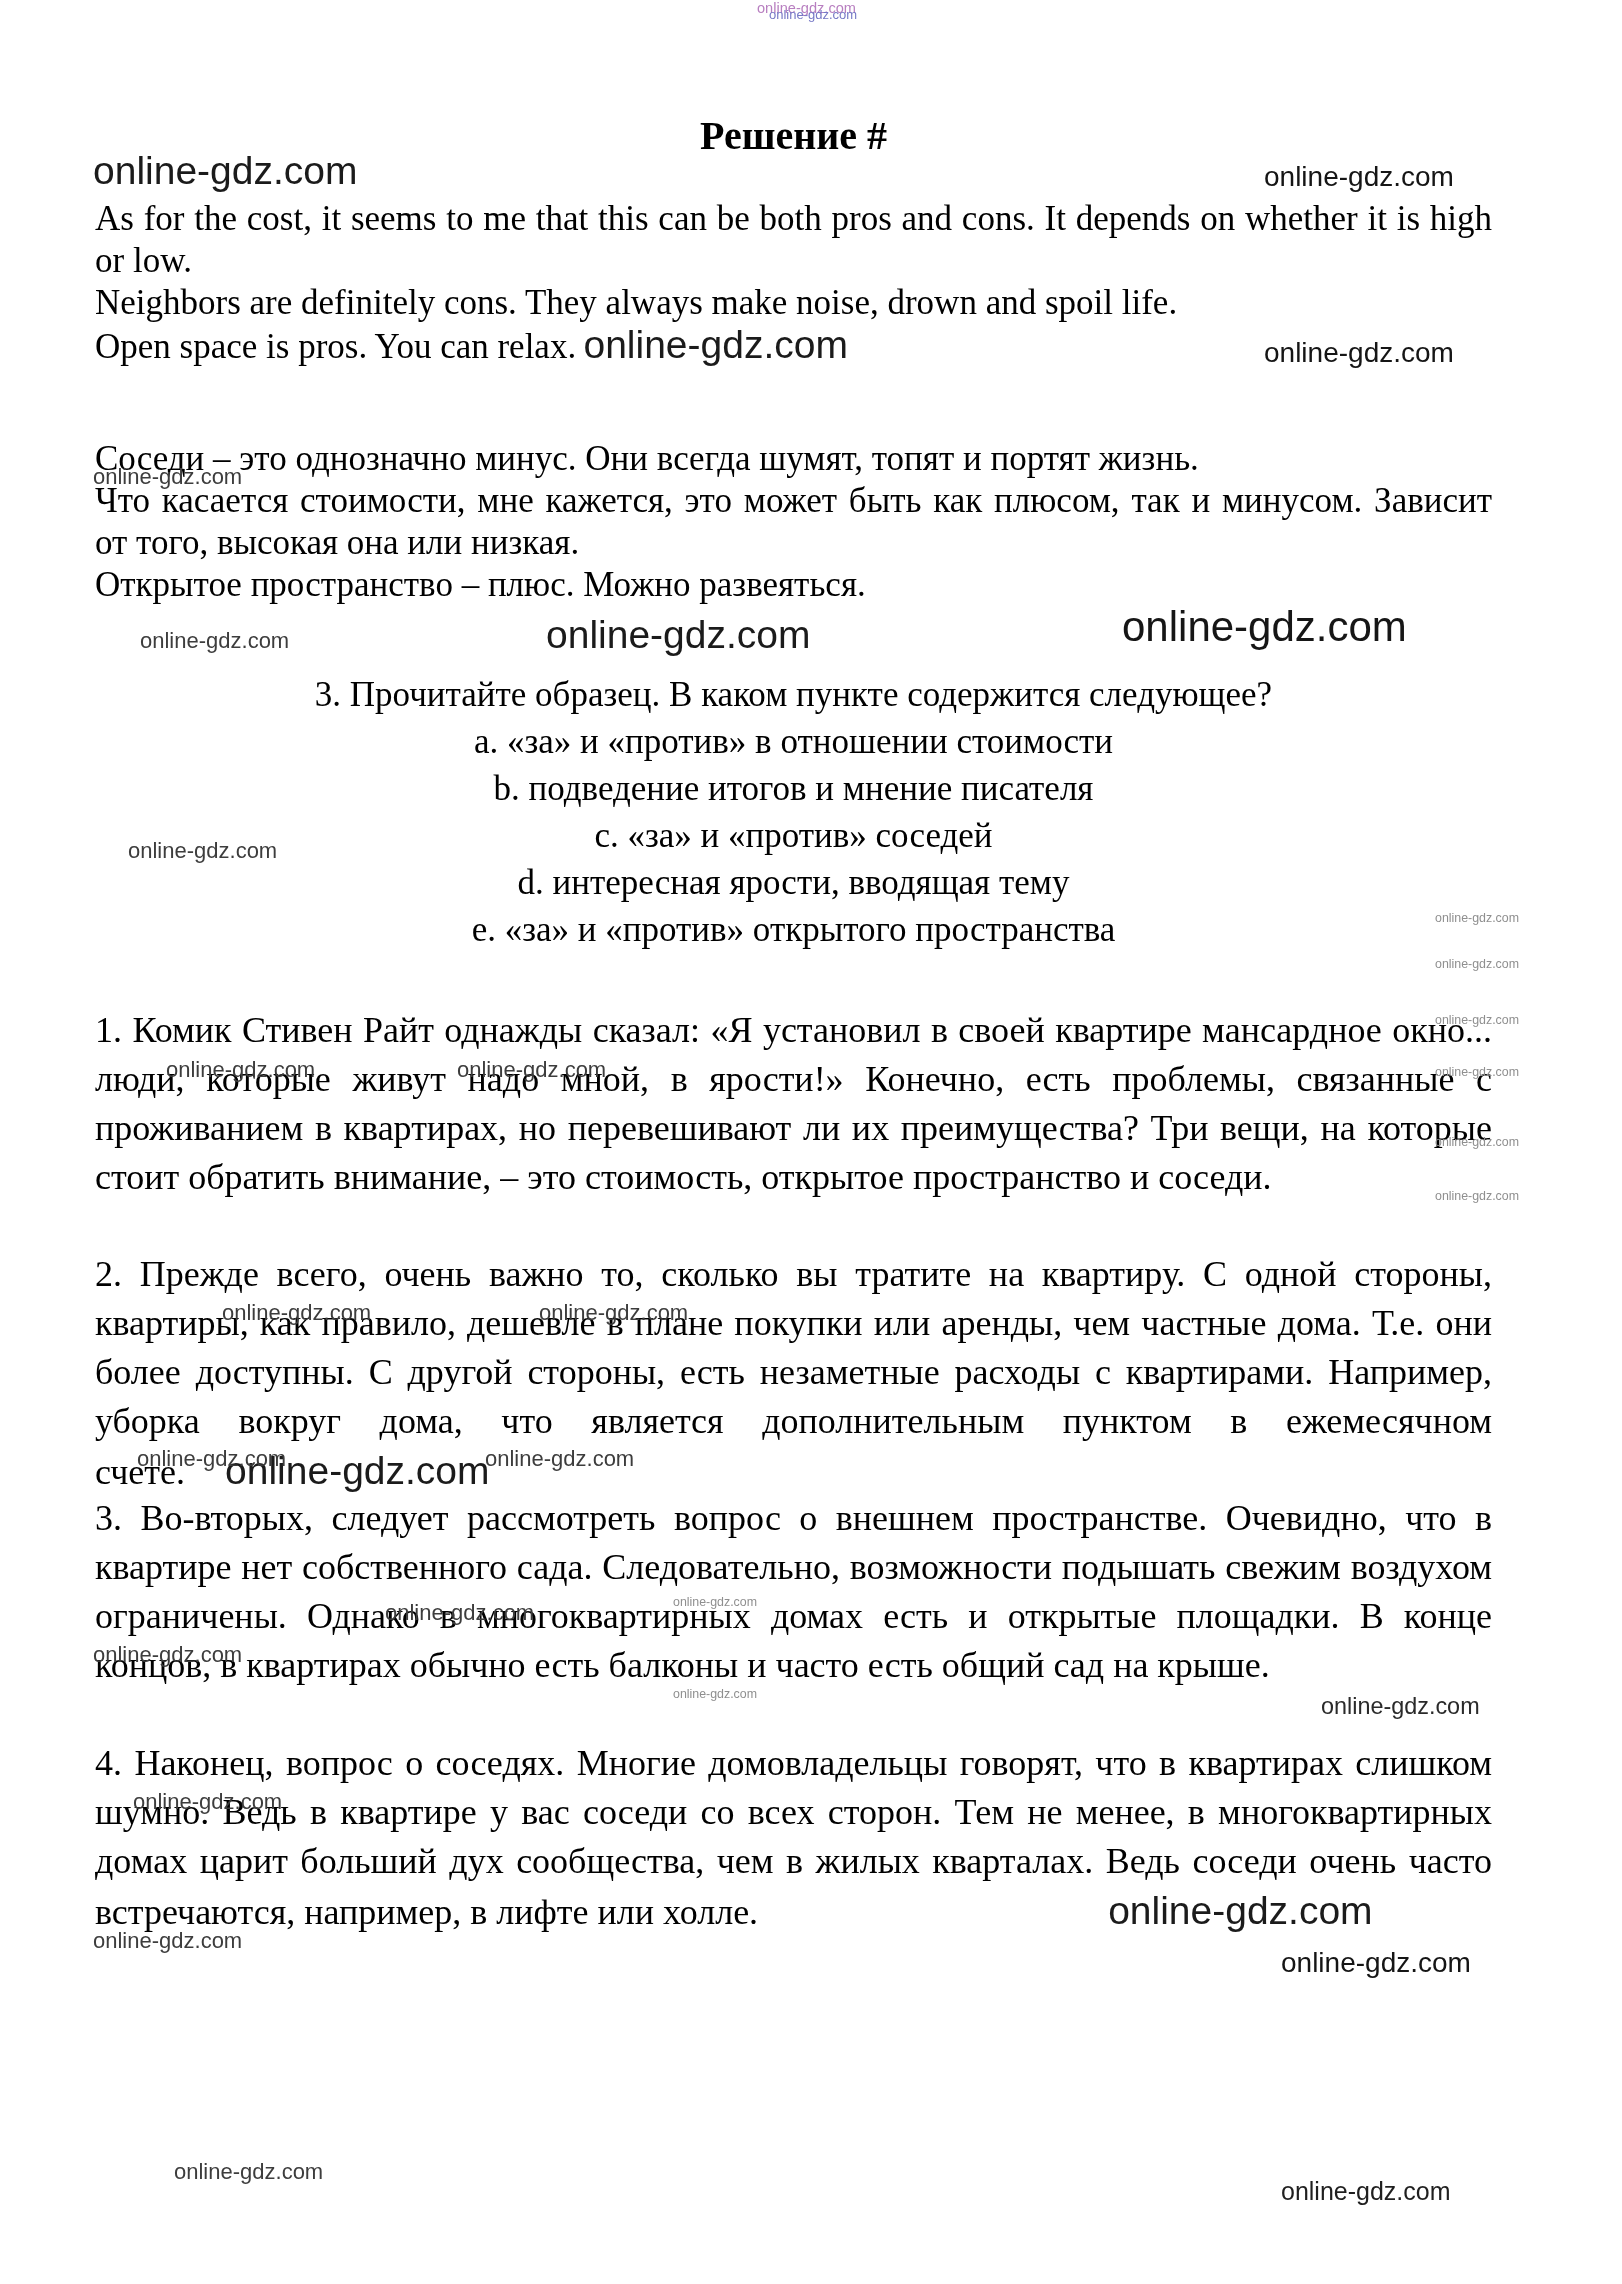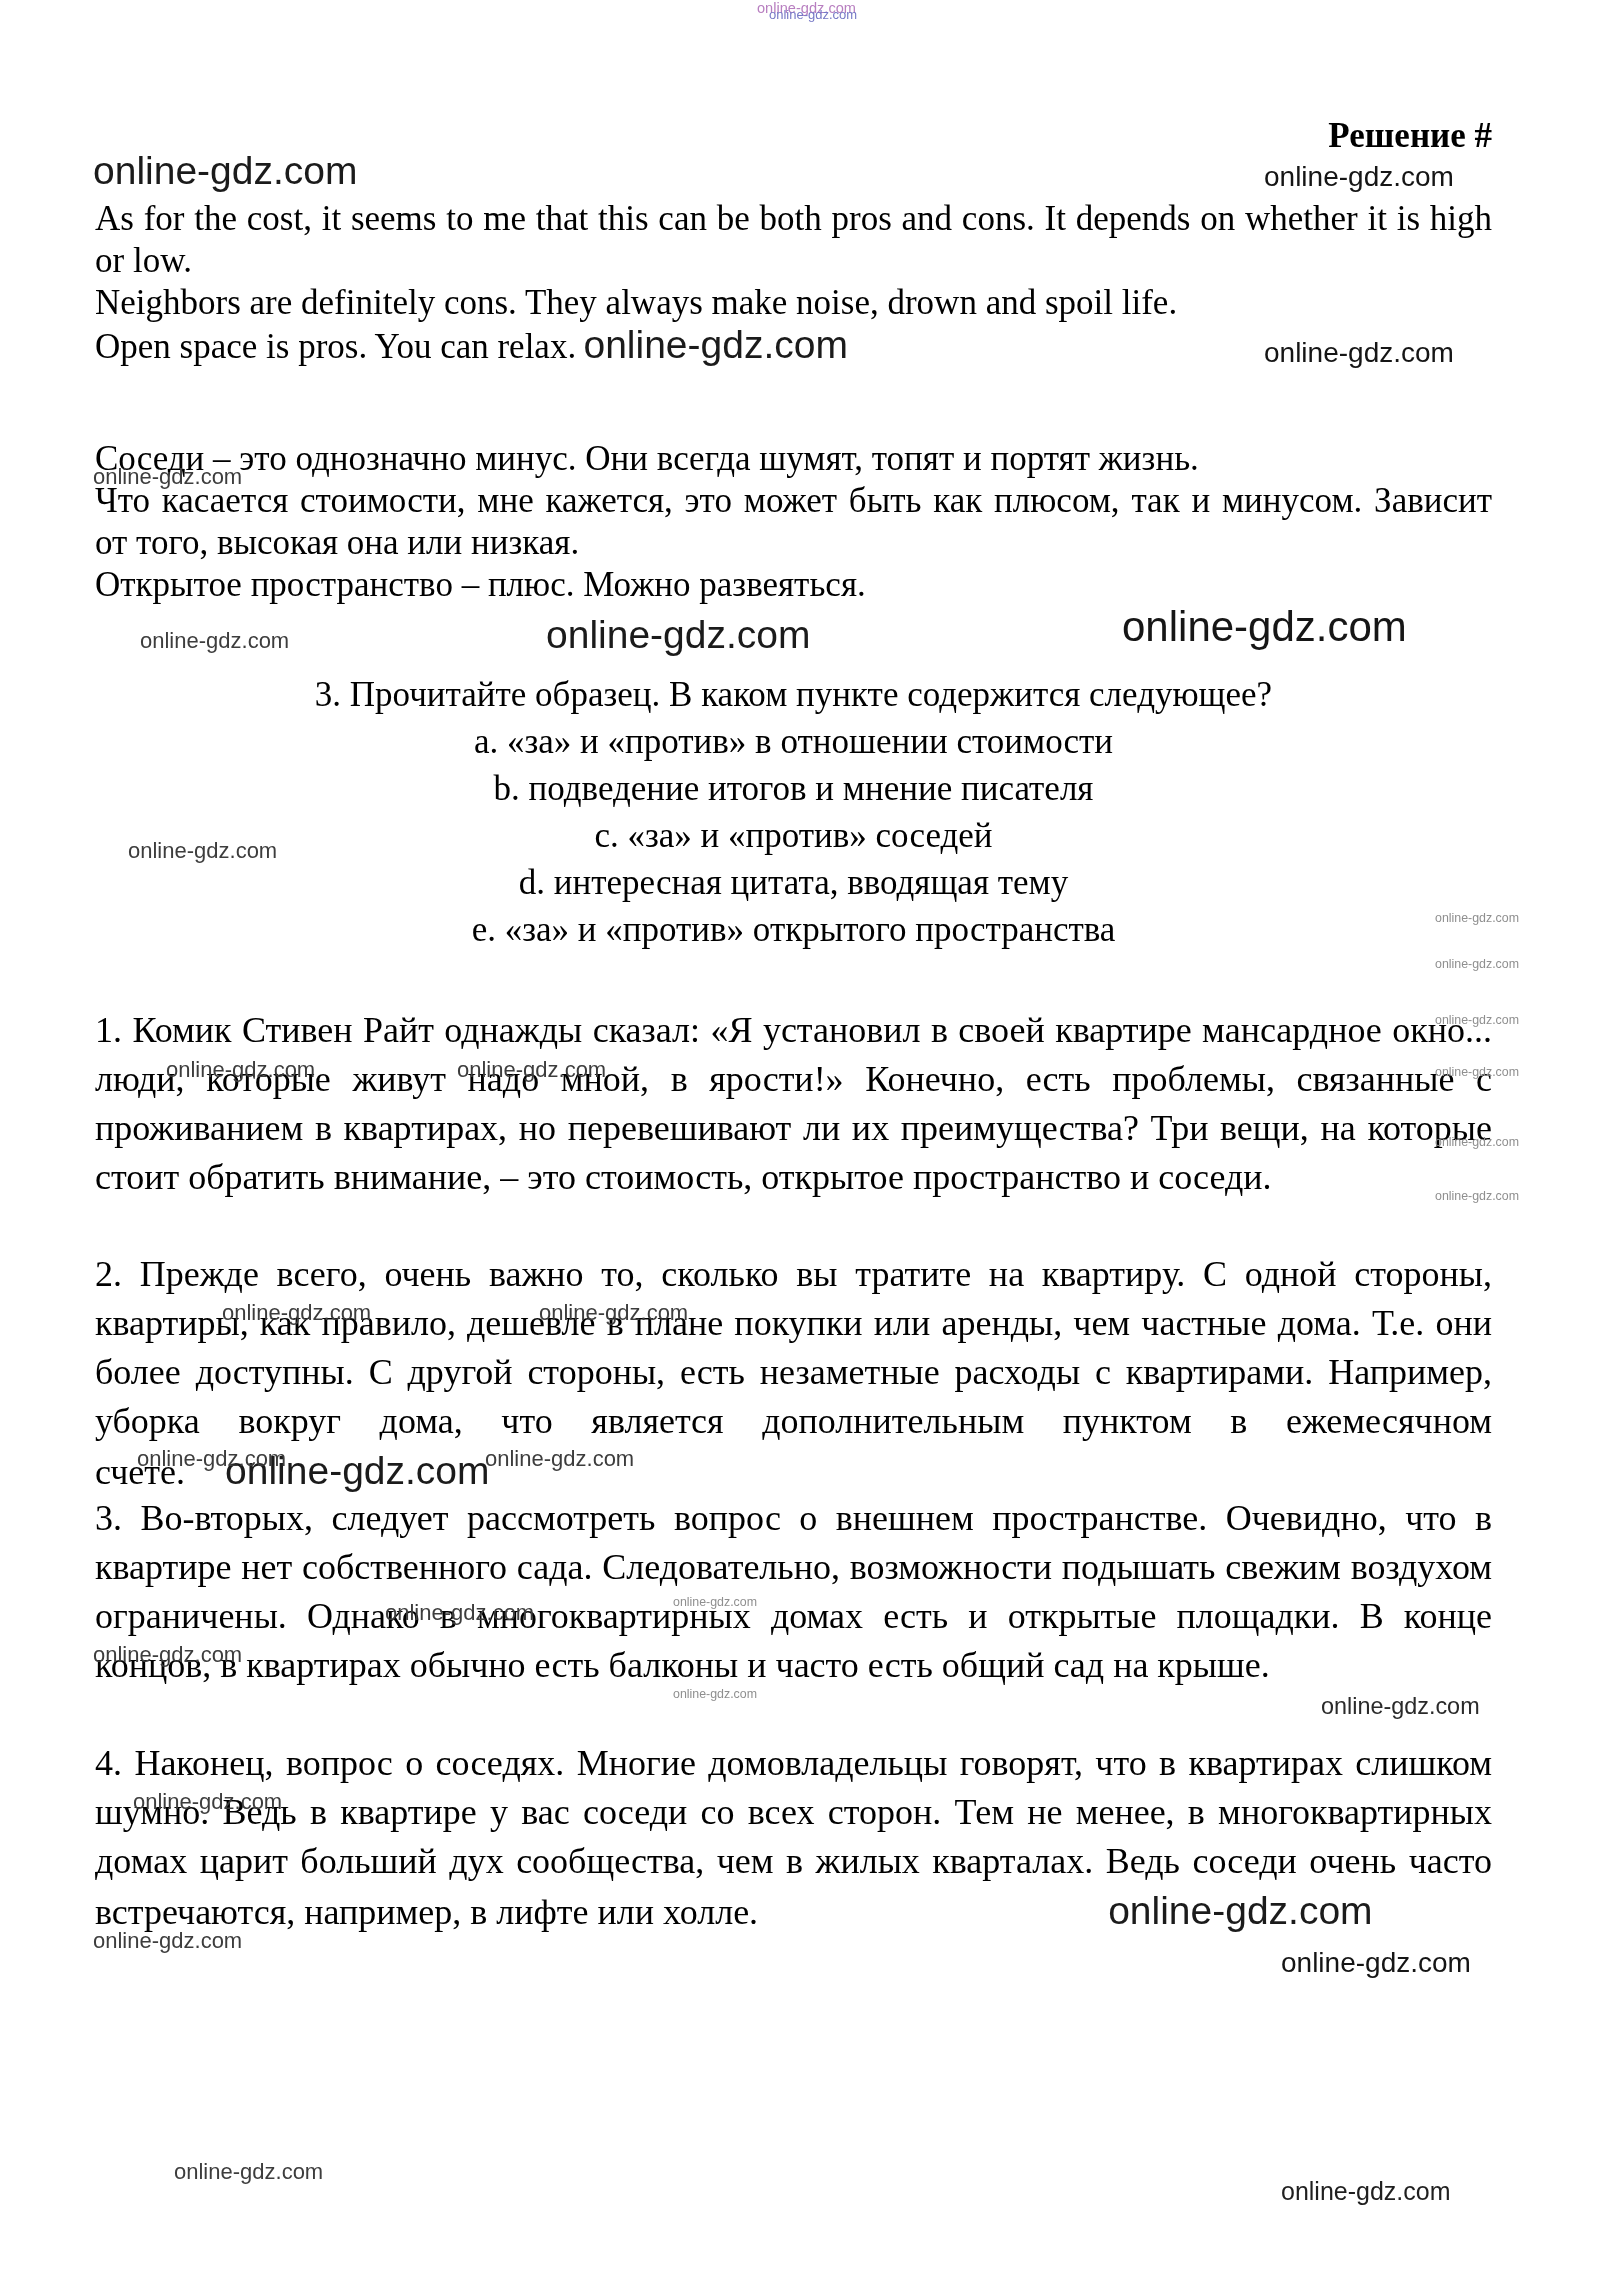--- a/index.html
+++ b/index.html
@@ -7,21 +7,21 @@
     position:relative;
     width:1622px;
     height:2284px;
     background:#ffffff;
     font-family:"Liberation Serif", serif;
     color:#000000;
     overflow:hidden;
   }
   .abs { position:absolute; left:95px; width:1397px; }
   .txt { font-size:35px; line-height:42px; text-align:justify; margin:0; }
-  .heading { font-size:35px; line-height:42px; font-weight:bold; margin:0; text-align:right; }
+  .heading { font-size:40px; line-height:42px; font-weight:bold; margin:0; text-align:center; }
   .task-line { line-height:47px; text-align:center; }
   .essay-p { font-size:36px; line-height:49px; text-align:justify; margin:0; }
 
   
   .wm, .wm-inline {
     font-family:"Liberation Sans", sans-serif;
     white-space:nowrap;
   }
   .wm { position:absolute; z-index:5; }
   .wm-top   { font-size:14.6px; color:#b87fc0; }
@@ -54,21 +54,21 @@
     <p class="txt">Соседи – это однозначно минус. Они всегда шумят, топят и портят жизнь.</p>
     <p class="txt">Что касается стоимости, мне кажется, это может быть как плюсом, так и минусом. Зависит от того, высокая она или низкая.</p>
     <p class="txt">Открытое пространство – плюс. Можно развеяться.</p>
   </div>
 
   <div class="abs" style="top:671px">
     <p class="txt task-line">3. Прочитайте образец. В каком пункте содержится следующее?</p>
     <p class="txt task-line">a. «за» и «против» в отношении стоимости</p>
     <p class="txt task-line">b. подведение итогов и мнение писателя</p>
     <p class="txt task-line">c. «за» и «против» соседей</p>
-    <p class="txt task-line">d. интересная цитата, вводящая тему</p>
+    <p class="txt task-line">d. интересная ярости, вводящая тему</p>
     <p class="txt task-line">e. «за» и «против» открытого пространства</p>
   </div>
 
   <p class="abs essay-p" style="top:1006px">1. Комик Стивен Райт однажды сказал: «Я установил в своей квартире мансардное окно... люди, которые живут надо мной, в ярости!» Конечно, есть проблемы, связанные с проживанием в квартирах, но перевешивают ли их преимущества? Три вещи, на которые стоит обратить внимание, – это стоимость, открытое пространство и соседи.</p>
   <p class="abs essay-p" style="top:1250px"><span>2. Прежде всего, очень важно то, сколько вы тратите на квартиру. С одной стороны, квартиры, как правило, дешевле в плане покупки или аренды, чем частные дома. Т.е. они более доступны. С другой стороны, есть незаметные расходы с квартирами. Например, уборка вокруг дома, что является дополнительным пунктом в ежемесячном счете.</span><span class="wm-inline wm-inline-big" style="margin-left:40px">online-gdz.com</span></p>
   <p class="abs essay-p" style="top:1494px">3. Во-вторых, следует рассмотреть вопрос о внешнем пространстве. Очевидно, что в квартире нет собственного сада. Следовательно, возможности подышать свежим воздухом ограничены. Однако в многоквартирных домах есть и открытые площадки. В конце концов, в квартирах обычно есть балконы и часто есть общий сад на крыше.</p>
   <p class="abs essay-p" style="top:1739px"><span>4. Наконец, вопрос о соседях. Многие домовладельцы говорят, что в квартирах слишком шумно. Ведь в квартире у вас соседи со всех сторон. Тем не менее, в многоквартирных домах царит больший дух сообщества, чем в жилых кварталах. Ведь соседи очень часто встречаются, например, в лифте или холле.</span><span class="wm-inline wm-inline-big" style="margin-left:350px">online-gdz.com</span></p>
 
   <span class="wm wm-top" style="left:757px; top:0px">online-gdz.com</span>
   <span class="wm wm-top2" style="left:769px; top:6.6px">online-gdz.com</span>

